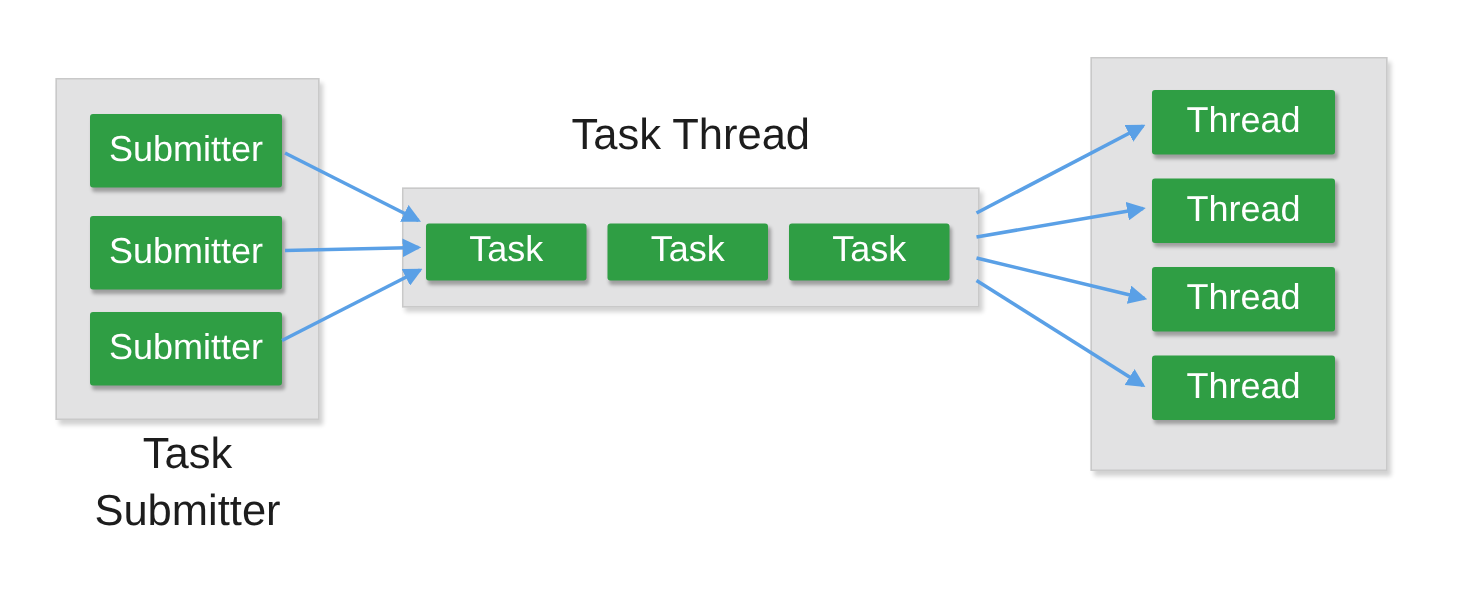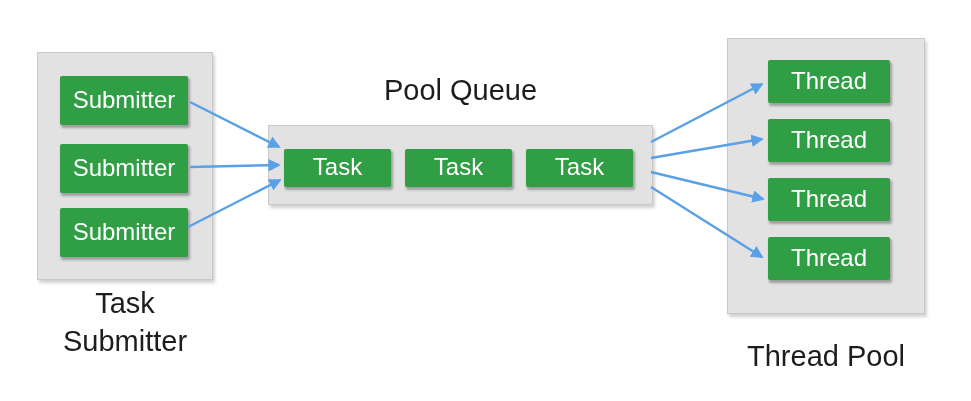--- a/index.html
+++ b/index.html
@@ -94,34 +94,33 @@
   <div class="panel panel-submitters">
     <div class="node submitter-node n0">Submitter</div>
     <div class="node submitter-node n1">Submitter</div>
     <div class="node submitter-node n2">Submitter</div>
   </div>
   <div class="diagram-label label-submitters">
     <div>Task</div>
     <div>Submitter</div>
   </div>
 
-  <div class="diagram-label label-queue-title">Pool Queue</div>
+  <div class="diagram-label label-queue-title">Task Thread</div>
   <div class="panel panel-queue">
     <div class="node task-node n0">Task</div>
     <div class="node task-node n1">Task</div>
     <div class="node task-node n2">Task</div>
   </div>
 
   <div class="panel panel-threads">
     <div class="node thread-node n0">Thread</div>
     <div class="node thread-node n1">Thread</div>
     <div class="node thread-node n2">Thread</div>
     <div class="node thread-node n3">Thread</div>
   </div>
-  <div class="diagram-label label-threads">Thread Pool</div>
 
   <svg class="arrows-layer" viewBox="0 0 971 401" xmlns="http://www.w3.org/2000/svg">
     <defs>
       <marker id="ah" viewBox="0 0 10 10" refX="8.5" refY="5" markerWidth="5.2" markerHeight="5.2" orient="auto-start-reverse">
         <path class="arrowhead" d="M 0 0 L 10 5 L 0 10 z"></path>
       </marker>
     </defs>
     <path class="arrow-line" marker-end="url(#ah)" d="M 190 102 L 279 147"></path>
     <path class="arrow-line" marker-end="url(#ah)" d="M 190 167 L 279 165"></path>
     <path class="arrow-line" marker-end="url(#ah)" d="M 188 227 L 280 180"></path>

